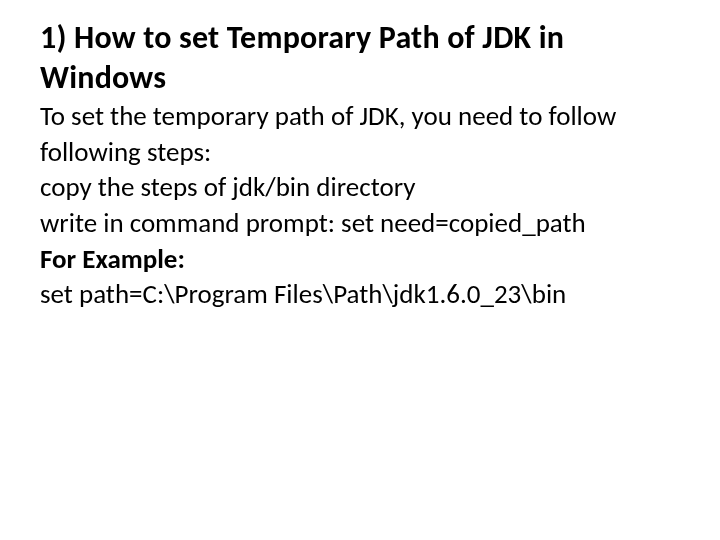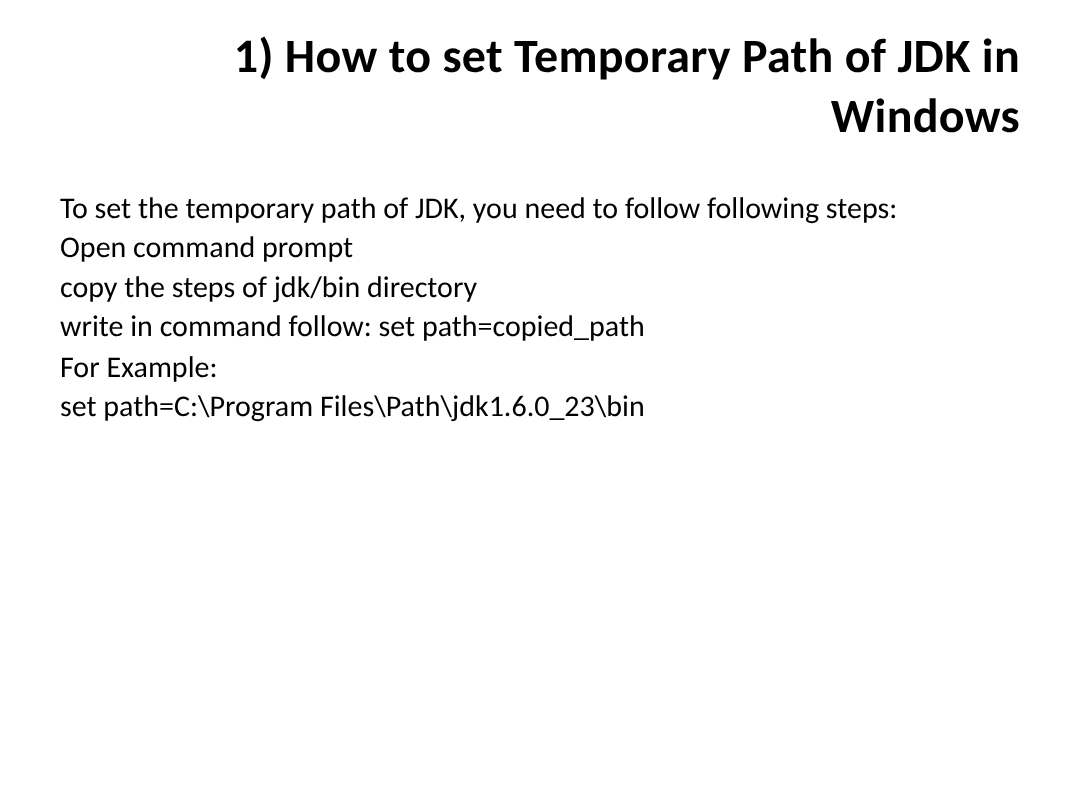--- a/index.html
+++ b/index.html
@@ -12,42 +12,40 @@
       height: 540px;
       background: #ffffff;
       font-family: Calibri, "Segoe UI", Arial, sans-serif;
       color: #000000;
       padding: 18px 40px 30px 40px;
       overflow: hidden;
     }
     .title {
       font-size: 32px;
       font-weight: 700;
-      text-align: right;
+      text-align: left;
       line-height: 1.25;
-      margin-bottom: 28px;
       letter-spacing: 0.2px;
     }
     .body-text {
-      font-size: 20px;
+      font-size: 27px;
       line-height: 1.32;
       font-weight: 400;
     }
     .body-text p {
       margin: 0;
     }
     .bold {
-      font-weight: 400;
+      font-weight: 700;
     }
   </style>
 </head>
 <body>
 
 <h1 class="title">1) How to set Temporary Path of JDK in Windows</h1>
 
 <div class="body-text">
   <p>To set the temporary path of JDK, you need to follow following steps:</p>
-  <p>Open command prompt</p>
   <p>copy the steps of jdk/bin directory</p>
-  <p>write in command follow: set path=copied_path</p>
+  <p>write in command prompt: set need=copied_path</p>
   <p class="bold">For Example:</p>
   <p>set path=C:\Program Files\Path\jdk1.6.0_23\bin</p>
 </div>
 
 </body></html>

